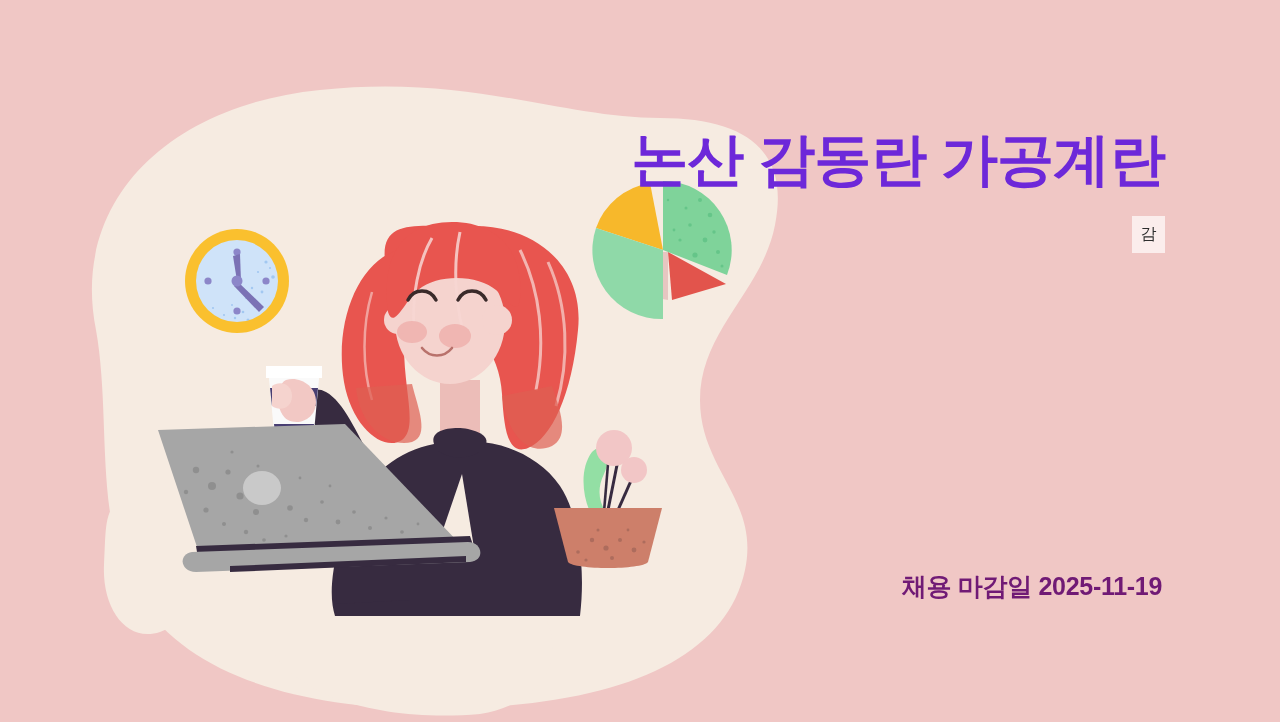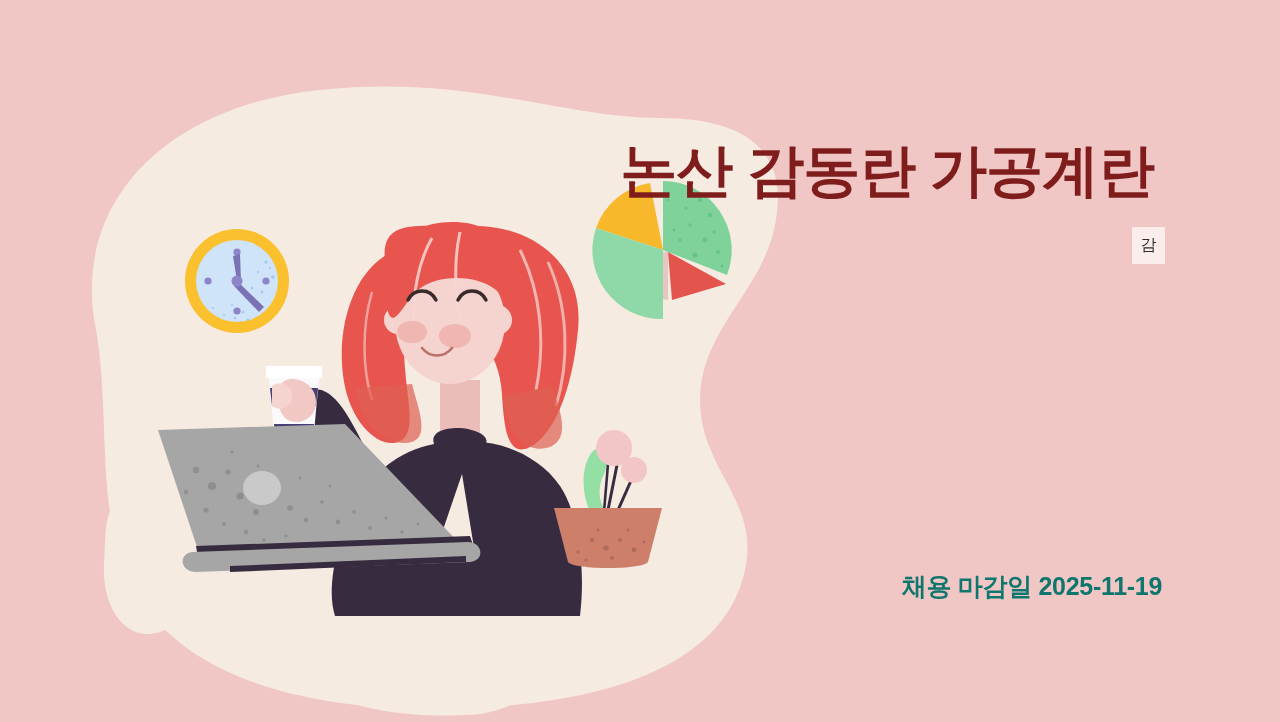--- a/index.html
+++ b/index.html
@@ -28,24 +28,24 @@
     position: absolute;
     z-index: 5;
     right: 115px;
     top: 128px;
     width: 760px;
     text-align: right;
   }
   #job-title {
     font-size: 57px;
     font-weight: 700;
-    color: #7f1d1d;
+    color: #6d28d9;
     letter-spacing: -1px;
     line-height: 1.12;
-    margin: 11px;
+    margin: 0;
     white-space: nowrap;
   }
   #company-row {
     display: flex;
     align-items: center;
     justify-content: flex-end;
     margin-top: 24px;
     gap: 13px;
   }
   #company-logo {
@@ -70,21 +70,21 @@
   #deadline-block {
     position: absolute;
     z-index: 5;
     right: 118px;
     top: 570px;
     text-align: right;
   }
   #deadline-text {
     font-size: 25px;
     font-weight: 700;
-    color: #0f766e;
+    color: #701a75;
     letter-spacing: -0.3px;
     white-space: nowrap;
   }
 </style>
 </head>
 <body>
 
 <div id="banner">
 
   <svg class="layer" id="illustration" viewBox="0 0 1280 722" xmlns="http://www.w3.org/2000/svg">

